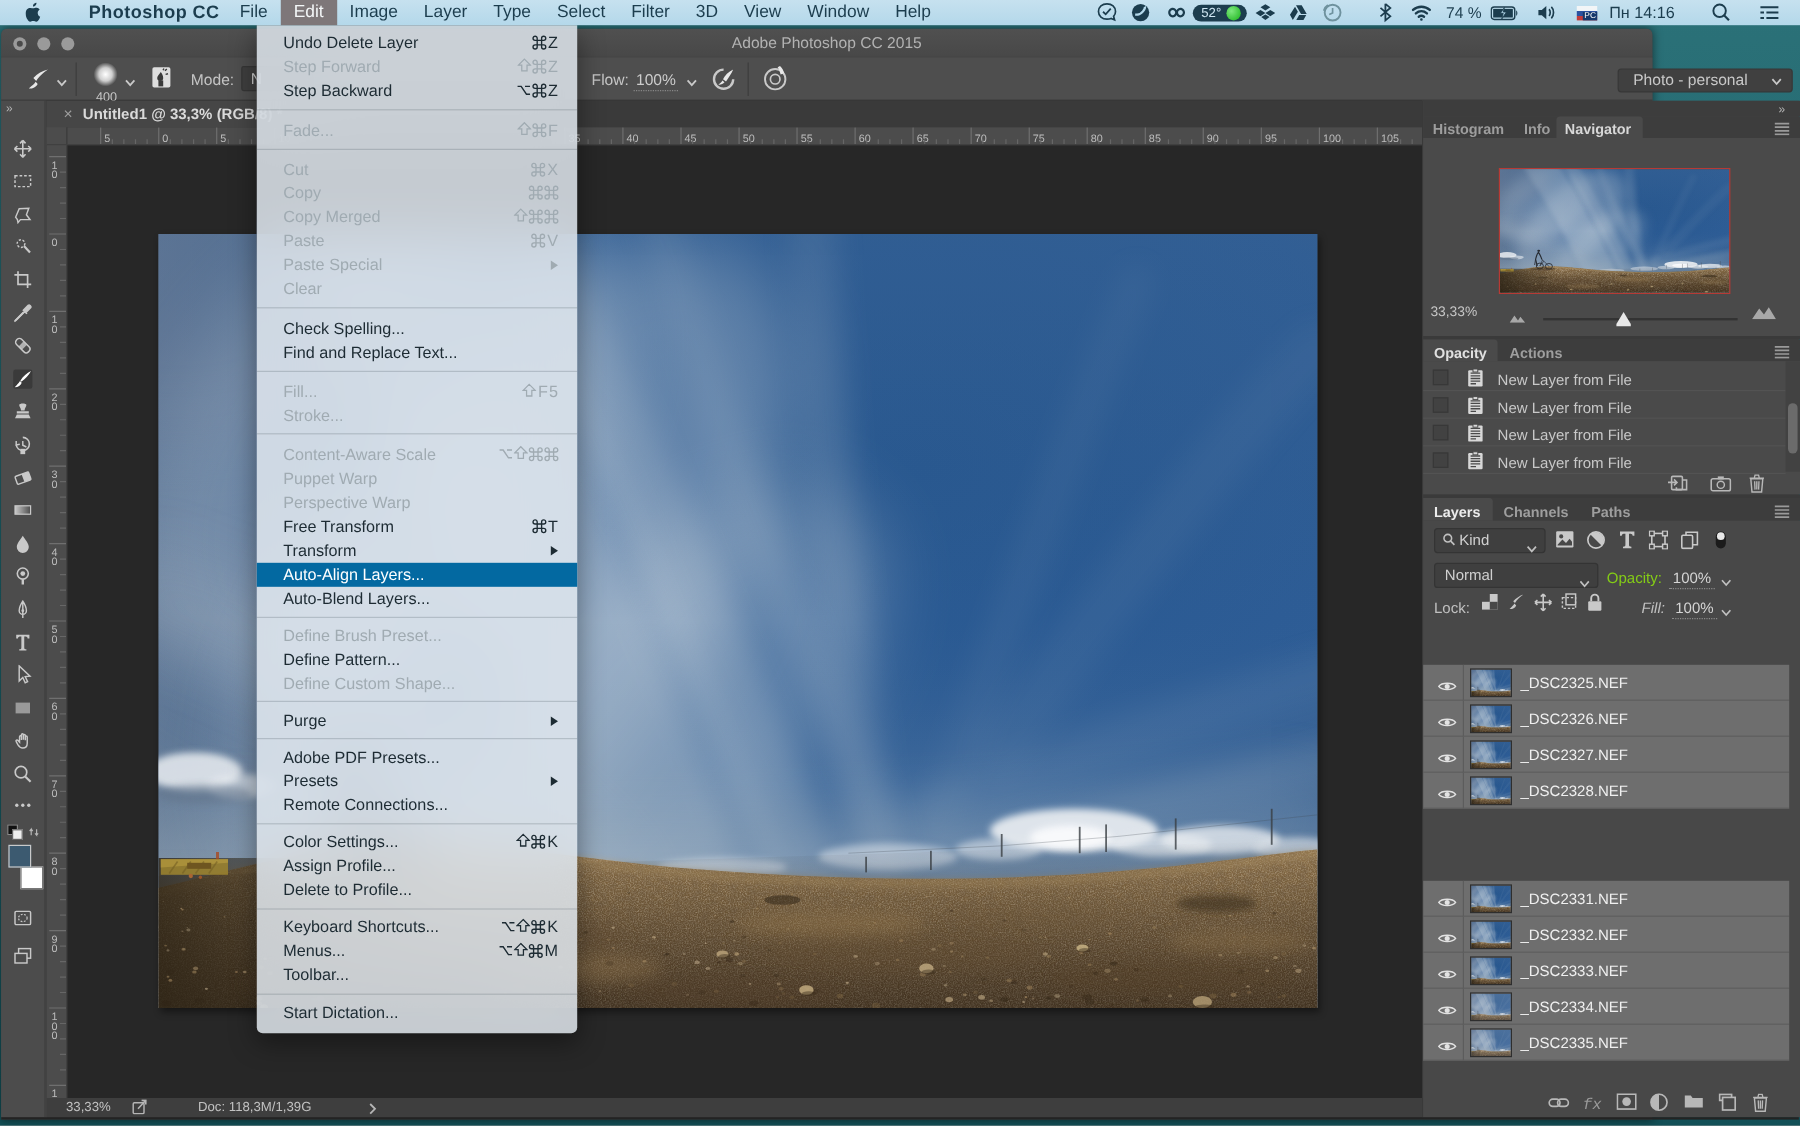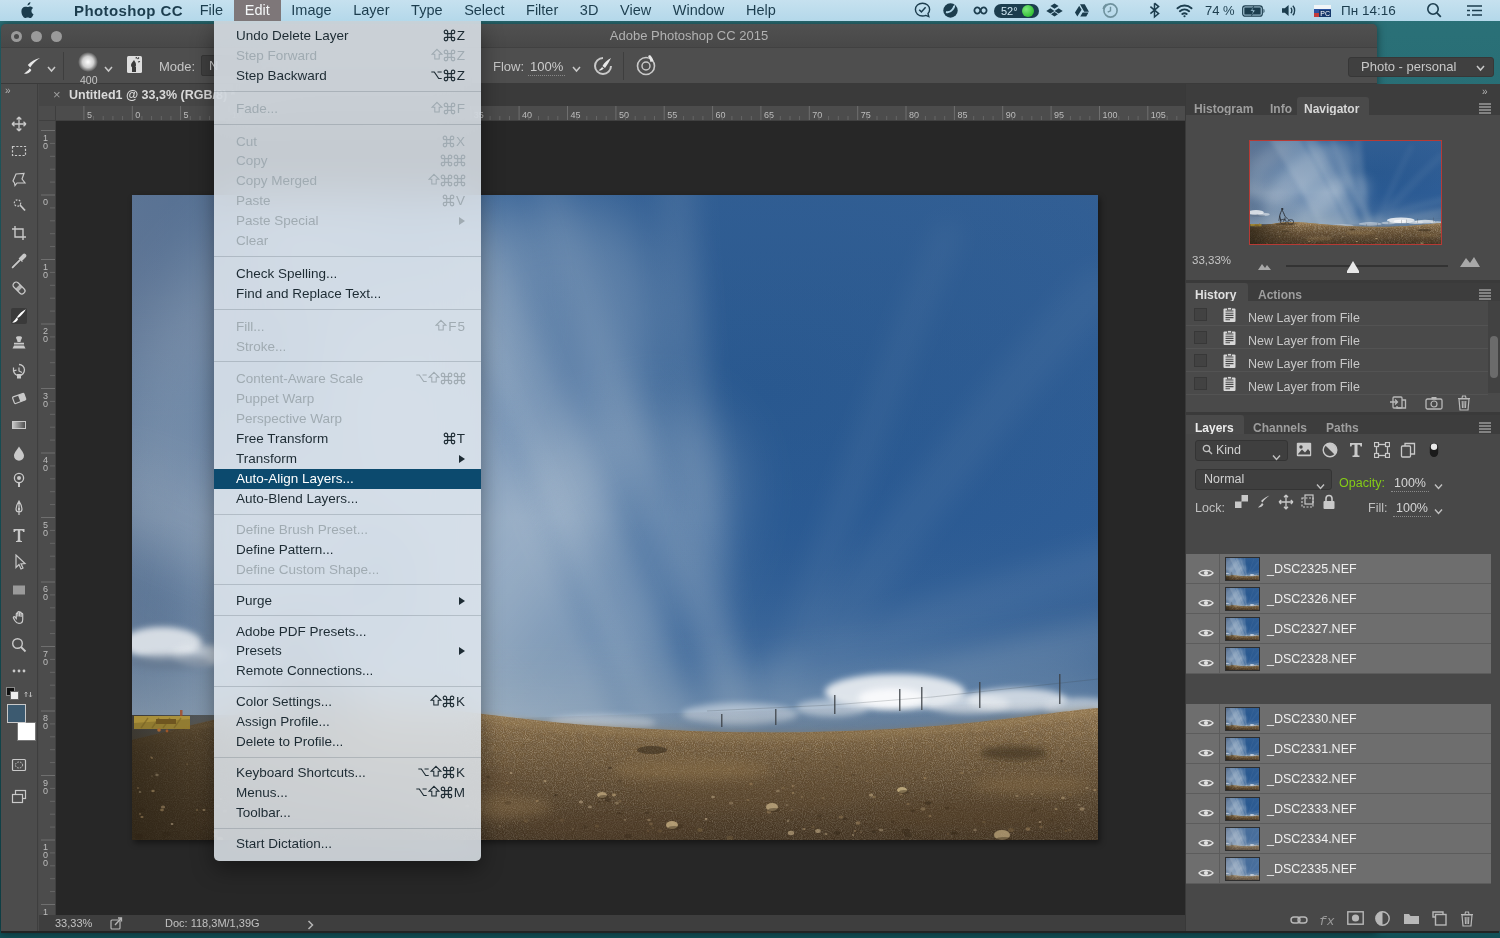--- a/index.html
+++ b/index.html
@@ -15,21 +15,21 @@
 #optbar{position:absolute;left:0;top:24px;width:100%;height:36px;background:#4e4e4e;border-bottom:1px solid #3a3a3a;color:#c5c5c5;font-size:13px}
 #toolbar{position:absolute;left:0;top:60px;width:37px;height:847px;background:#4c4c4c;border-right:1px solid #3e3e3e}
 #docarea{position:absolute;left:38px;top:60px;width:1146px;height:847px;background:#272727}
 #tabbar{position:absolute;left:0;top:0;width:100%;height:22px;background:#3a3a3a}
 #tab{position:absolute;left:0;top:0;height:22px;width:240px;background:#464646;color:#dadada;font-size:12.5px;font-weight:bold;line-height:22px}
 #dock{position:absolute;left:1184px;top:60px;width:314px;height:847px;background:#484848;border-left:1px solid #393939}
 #statusbar{position:absolute;left:0px;top:831px;width:1146px;height:16px;background:#3e3e3e;color:#c2c2c2;font-size:11px;line-height:16px}
 #menu{position:absolute;left:214px;top:21px;width:267px;background:rgba(224,232,238,.85);-webkit-backdrop-filter:blur(22px);backdrop-filter:blur(22px);border-radius:0 0 5px 5px;box-shadow:0 8px 22px rgba(0,0,0,.4);z-index:40;padding:5px 0 7px 0;font-size:13.5px;color:#1d2b33}
 #menu .mi{height:19.9px;line-height:19.9px;padding:0 15px 0 22px;display:flex;justify-content:space-between;white-space:nowrap}
 #menu .dis{color:#a0abb2}
-#menu .hl{background:#0c4a6e;color:#fff}
+#menu .hl{background:#0369a1;color:#fff}
 #menu .sep{height:13.0px;position:relative}
 #menu .sep.s2{height:11.1px}
 #menu .sep div{position:absolute;top:5px;left:0;width:100%;height:1px;background:rgba(90,105,115,.28)}
 #menu .sc{margin-left:20px;letter-spacing:1px}
 .ruler{position:absolute;background:#4c4c4c;overflow:hidden}
 #hruler{left:17px;top:22px;width:1129px;height:15px;border-bottom:1px solid #404040}
 #vruler{left:0;top:22px;width:17px;height:825px;border-right:1px solid #404040}
 #rcorner{position:absolute;left:0;top:22px;width:17px;height:15px;background:#4c4c4c;border-right:1px solid #3e3e3e;border-bottom:1px solid #404040}
 #canvas{position:absolute;left:93px;top:111px;width:966px;height:645px;box-shadow:2px 3px 6px rgba(0,0,0,.45)}
 .ptab{color:#9e9e9e;font-size:12px;font-weight:bold}
@@ -978,21 +978,21 @@
       <div style="position:absolute;left:274px;top:169px;"><svg width="20" height="12" viewBox="0 0 20 12" style="">
           <path d="M0,12 L6,3 L10,8 L14,2 L20,12 Z" fill="#a8a8a8"></path>
         </svg></div>
       <div style="position:absolute;left:100px;top:181px;width:162px;height:2px;background:#333"></div>
       <div style="position:absolute;left:160px;top:175px;"><svg width="14" height="12" viewBox="0 0 14 12" style="">
           <path d="M7,0 L13,10 L13,12 L1,12 L1,10 Z" fill="#e8e8e8"></path>
         </svg></div>
       <div style="position:absolute;left:0;top:196px;width:314px;height:3px;background:#3a3a3a"></div>
       <div style="position:absolute;left:0;top:199px;width:314px;height:18px;background:#3d3d3d"></div>
       <div style="position:absolute;left:0px;top:199px;width:62px;height:18px;background:#4a4a4a;border-radius:0 3px 0 0"></div>
-      <div style="position:absolute;left:9px;top:201px;"><span class="ptab" style="color:#e0e0e0">History</span></div>
+      <div style="position:absolute;left:9px;top:201px;"><span class="ptab" style="color:#e0e0e0">Opacity</span></div>
       <div style="position:absolute;left:72px;top:201px;"><span class="ptab">Actions</span></div>
       <div style="position:absolute;left:292px;top:202px;"><svg width="14" height="12" viewBox="0 0 14 12" style="">
           <path d="M1,2 H13 M1,5 H13 M1,8 H13 M1,11 H13" stroke="#9a9a9a" stroke-width="1.4"></path>
         </svg></div>
       <div style="position:absolute;left:0;top:217px;width:314px;height:111px;background:#4a4a4a"></div>
       <div style="position:absolute;left:0px;top:220px;width:302px;height:22px;border-bottom:1px solid #535353"></div>
       <div style="position:absolute;left:8px;top:224px;">
         <div style="width:13px;height:13px;background:#424242;border:1px solid #383838"></div>
       </div>
       <div style="position:absolute;left:36px;top:223px;"><svg width="15" height="16" viewBox="0 0 15 16" style="">
@@ -1112,21 +1112,21 @@
           <path d="M8,1 L8,15 M1,8 L15,8 M8,1 L6,3.2 M8,1 L10,3.2 M8,15 L6,12.8 M8,15 L10,12.8 M1,8 L3.2,6 M1,8 L3.2,10 M15,8 L12.8,6 M15,8 L12.8,10" stroke="#c9c9c9" stroke-width="1.3" fill="none"></path>
         </svg></div>
       <div style="position:absolute;left:114px;top:410px;"><svg width="16" height="16" viewBox="0 0 16 16" style="">
           <rect x="2.0" y="4" width="11" height="9" fill="none" stroke="#c9c9c9" stroke-width="1.2" stroke-dasharray="2 1.5"></rect>
           <rect x="5" y="1" width="8" height="9" fill="none" stroke="#c9c9c9" stroke-width="1.2"></rect>
         </svg></div>
       <div style="position:absolute;left:136px;top:410px;"><svg width="14" height="16" viewBox="0 0 14 16" style="">
           <rect x="1.5" y="7" width="11" height="8" rx="1" fill="#c9c9c9"></rect>
           <path d="M4,7 L4,4.5 A3 3 0 0 1 10,4.5 L10,7" fill="none" stroke="#c9c9c9" stroke-width="1.6"></path>
         </svg></div>
-      <div style="position:absolute;left:182px;top:414px;"><span style="color:#c0c0c0;font-size:12.5px">Fill:</span></div>
+      <div style="position:absolute;left:182px;top:414px;font-style:italic;"><span style="color:#c0c0c0;font-size:12.5px">Fill:</span></div>
       <div style="position:absolute;left:207px;top:414px;"><span style="color:#d5d5d5;font-size:12.5px;border-bottom:1px dotted #8a8a8a;padding:0 3px 1px 3px">100%</span></div>
       <div style="position:absolute;left:248px;top:417px;"><svg width="9" height="7" viewBox="0 0 9 7">
           <path d="M1,1.5 L4.5,5.5 L8,1.5" stroke="#c0c0c0" stroke-width="1.4" fill="none"></path>
         </svg></div>
       <div style="position:absolute;left:0px;top:470px;width:305px;height:30px;background:#6e6e6e;border-bottom:1px solid #5c5c5c">
         <span style="position:absolute;left:12px;top:10px"><svg width="16" height="10" viewBox="0 0 16 10" style="">
             <path d="M1,5 C3.5,1.5 12.5,1.5 15,5 C12.5,8.5 3.5,8.5 1,5 Z" fill="none" stroke="#e2e2e2" stroke-width="1.3"></path>
             <circle cx="8" cy="5" r="2.1" fill="#e2e2e2"></circle>
           </svg></span>
         <div style="position:absolute;left:33px;top:0;width:1px;height:30px;background:#5c5c5c"></div>
@@ -1161,31 +1161,20 @@
         <span style="position:absolute;left:12px;top:10px"><svg width="16" height="10" viewBox="0 0 16 10" style="">
             <path d="M1,5 C3.5,1.5 12.5,1.5 15,5 C12.5,8.5 3.5,8.5 1,5 Z" fill="none" stroke="#e2e2e2" stroke-width="1.3"></path>
             <circle cx="8" cy="5" r="2.1" fill="#e2e2e2"></circle>
           </svg></span>
         <div style="position:absolute;left:33px;top:0;width:1px;height:30px;background:#5c5c5c"></div>
         <div style="position:absolute;left:40px;top:4px;width:33px;height:22px;outline:1px solid #2e2e2e"><svg width="33" height="22" viewBox="0 0 966 645" preserveAspectRatio="none">
             <use href="#photoG"></use>
           </svg></div>
         <span style="position:absolute;left:81px;top:8px;color:#f0f0f0;font-size:12.5px">_DSC2328.NEF</span>
       </div>
-      <div style="position:absolute;left:0px;top:620px;width:305px;height:30px;background:#6e6e6e;border-bottom:1px solid #5c5c5c">
-        <span style="position:absolute;left:12px;top:10px"><svg width="16" height="10" viewBox="0 0 16 10" style="">
-            <path d="M1,5 C3.5,1.5 12.5,1.5 15,5 C12.5,8.5 3.5,8.5 1,5 Z" fill="none" stroke="#e2e2e2" stroke-width="1.3"></path>
-            <circle cx="8" cy="5" r="2.1" fill="#e2e2e2"></circle>
-          </svg></span>
-        <div style="position:absolute;left:33px;top:0;width:1px;height:30px;background:#5c5c5c"></div>
-        <div style="position:absolute;left:40px;top:4px;width:33px;height:22px;outline:1px solid #2e2e2e"><svg width="33" height="22" viewBox="0 0 966 645" preserveAspectRatio="none">
-            <use href="#photoG"></use>
-          </svg></div>
-        <span style="position:absolute;left:81px;top:8px;color:#f0f0f0;font-size:12.5px">_DSC2330.NEF</span>
-      </div>
       <div style="position:absolute;left:0px;top:650px;width:305px;height:30px;background:#6e6e6e;border-bottom:1px solid #5c5c5c">
         <span style="position:absolute;left:12px;top:10px"><svg width="16" height="10" viewBox="0 0 16 10" style="">
             <path d="M1,5 C3.5,1.5 12.5,1.5 15,5 C12.5,8.5 3.5,8.5 1,5 Z" fill="none" stroke="#e2e2e2" stroke-width="1.3"></path>
             <circle cx="8" cy="5" r="2.1" fill="#e2e2e2"></circle>
           </svg></span>
         <div style="position:absolute;left:33px;top:0;width:1px;height:30px;background:#5c5c5c"></div>
         <div style="position:absolute;left:40px;top:4px;width:33px;height:22px;outline:1px solid #2e2e2e"><svg width="33" height="22" viewBox="0 0 966 645" preserveAspectRatio="none">
             <use href="#photoG"></use>
           </svg></div>
         <span style="position:absolute;left:81px;top:8px;color:#f0f0f0;font-size:12.5px">_DSC2331.NEF</span>

